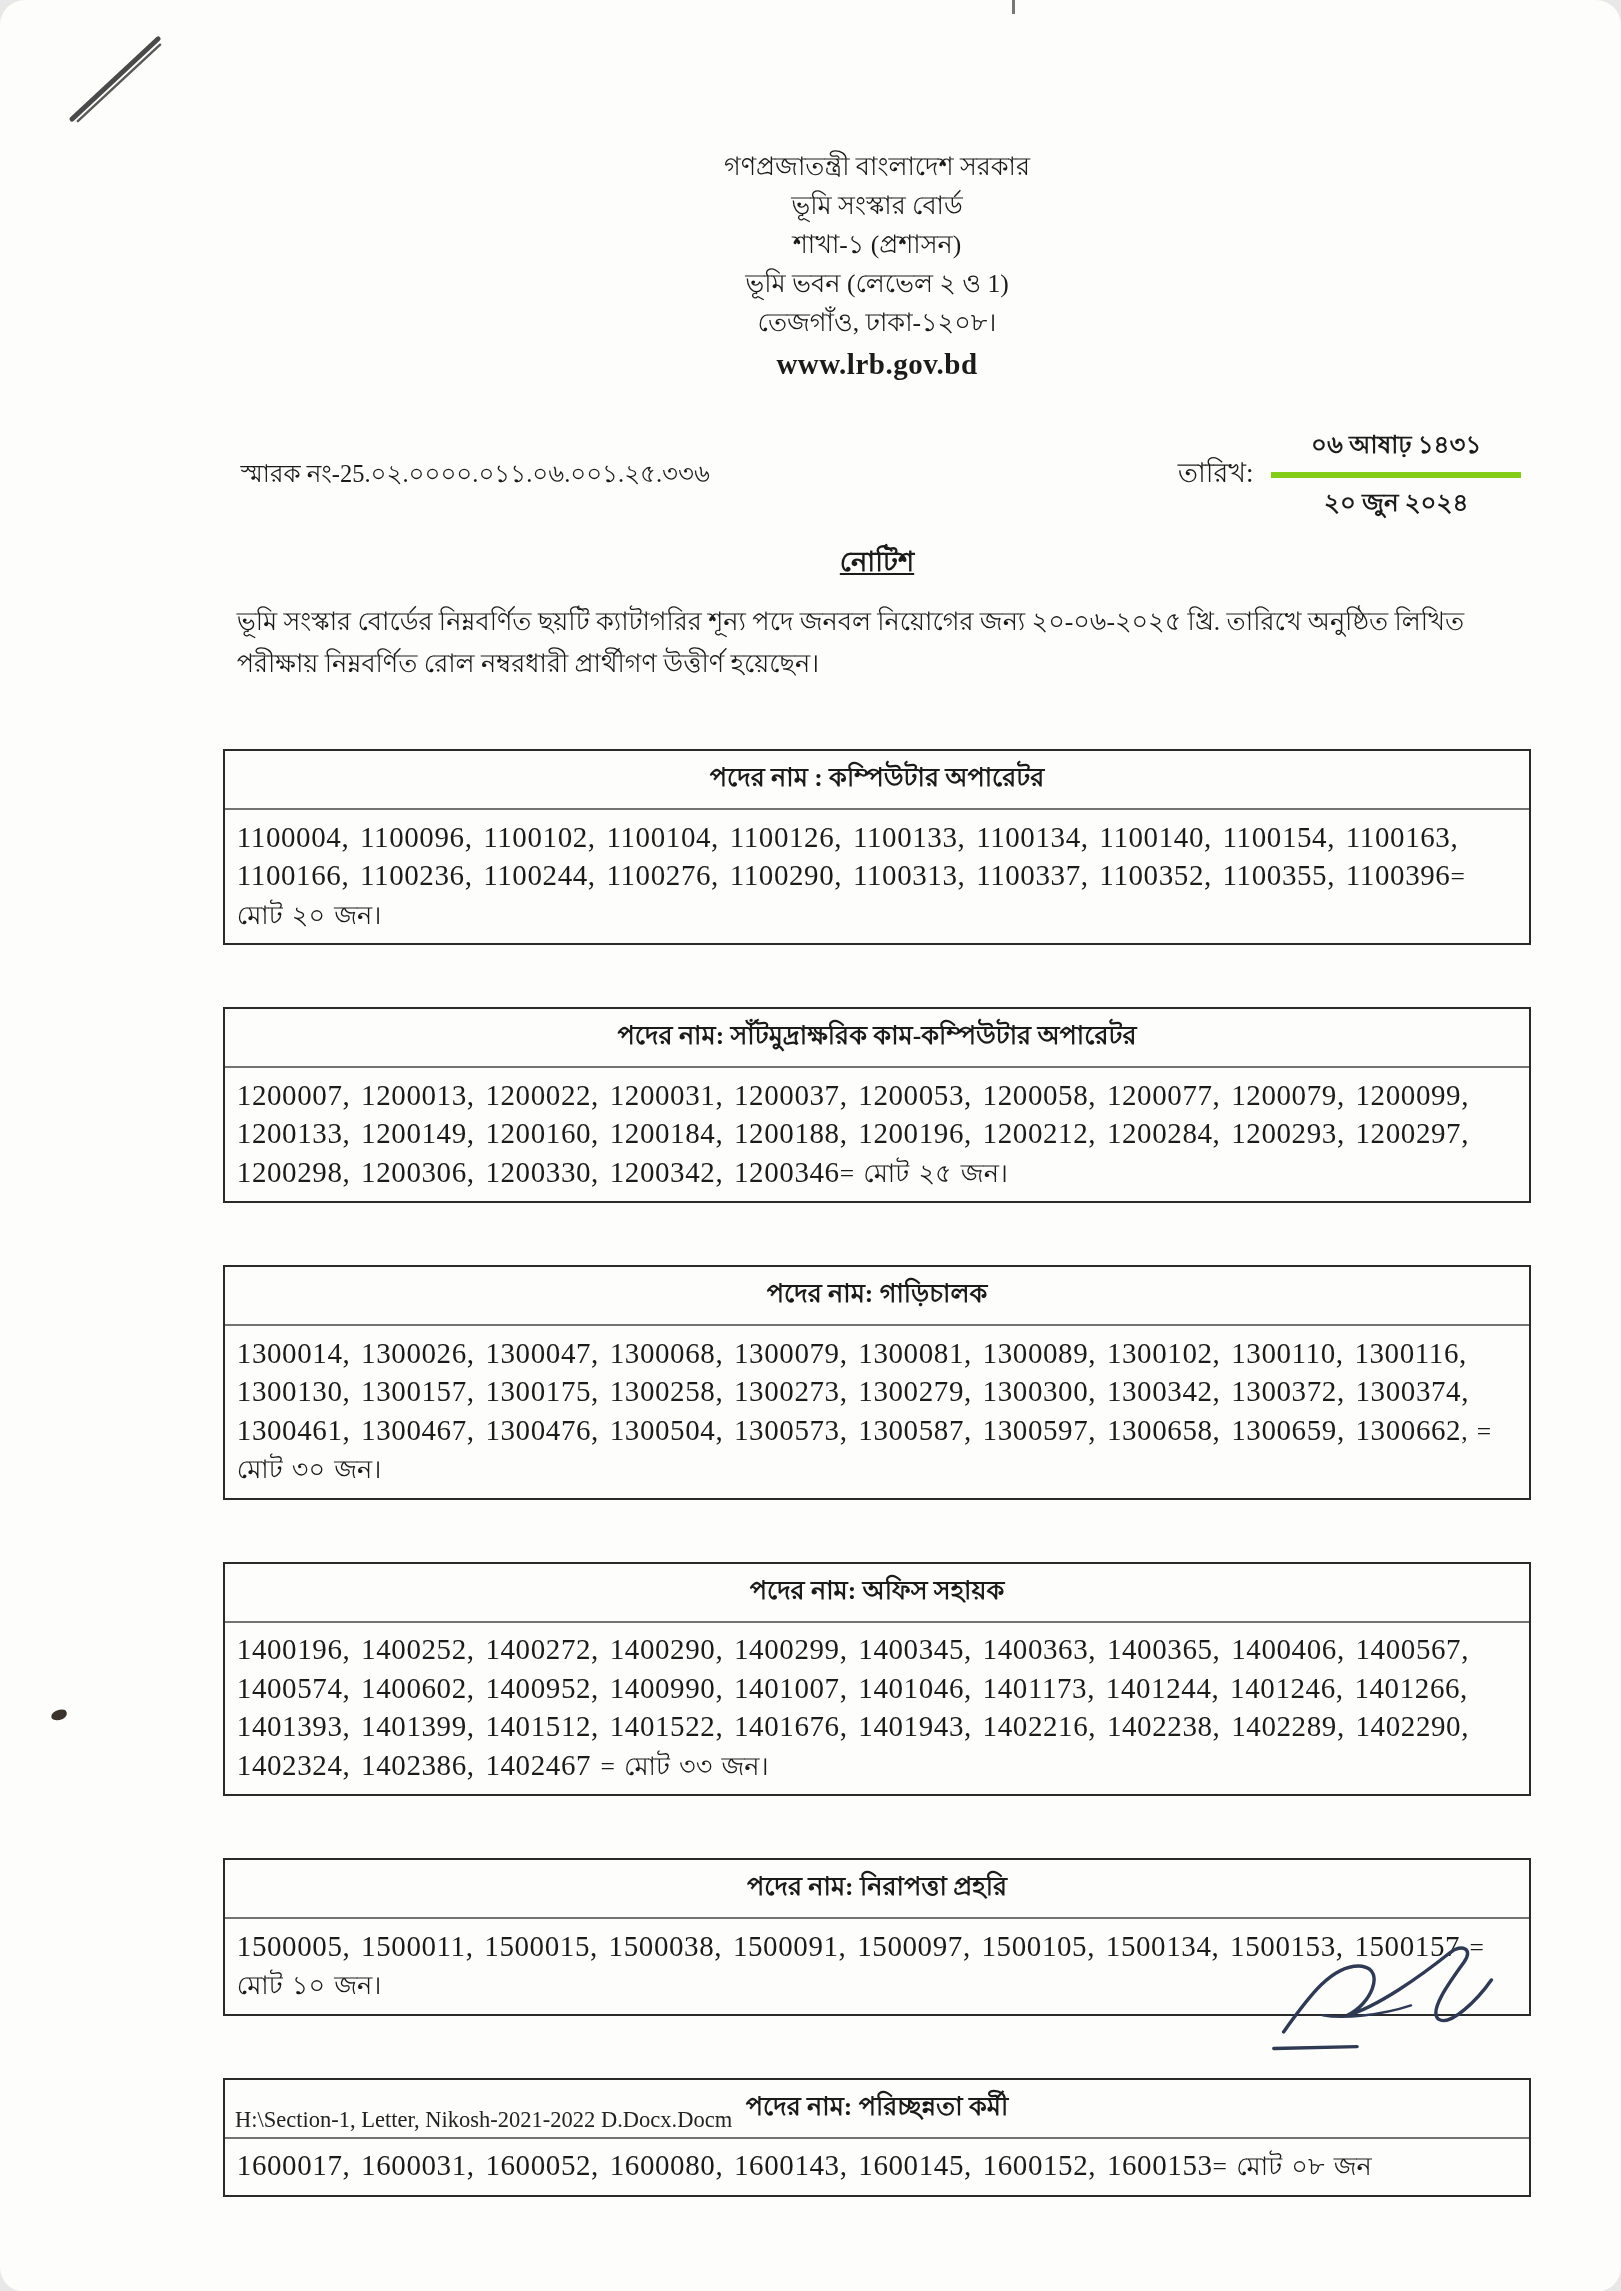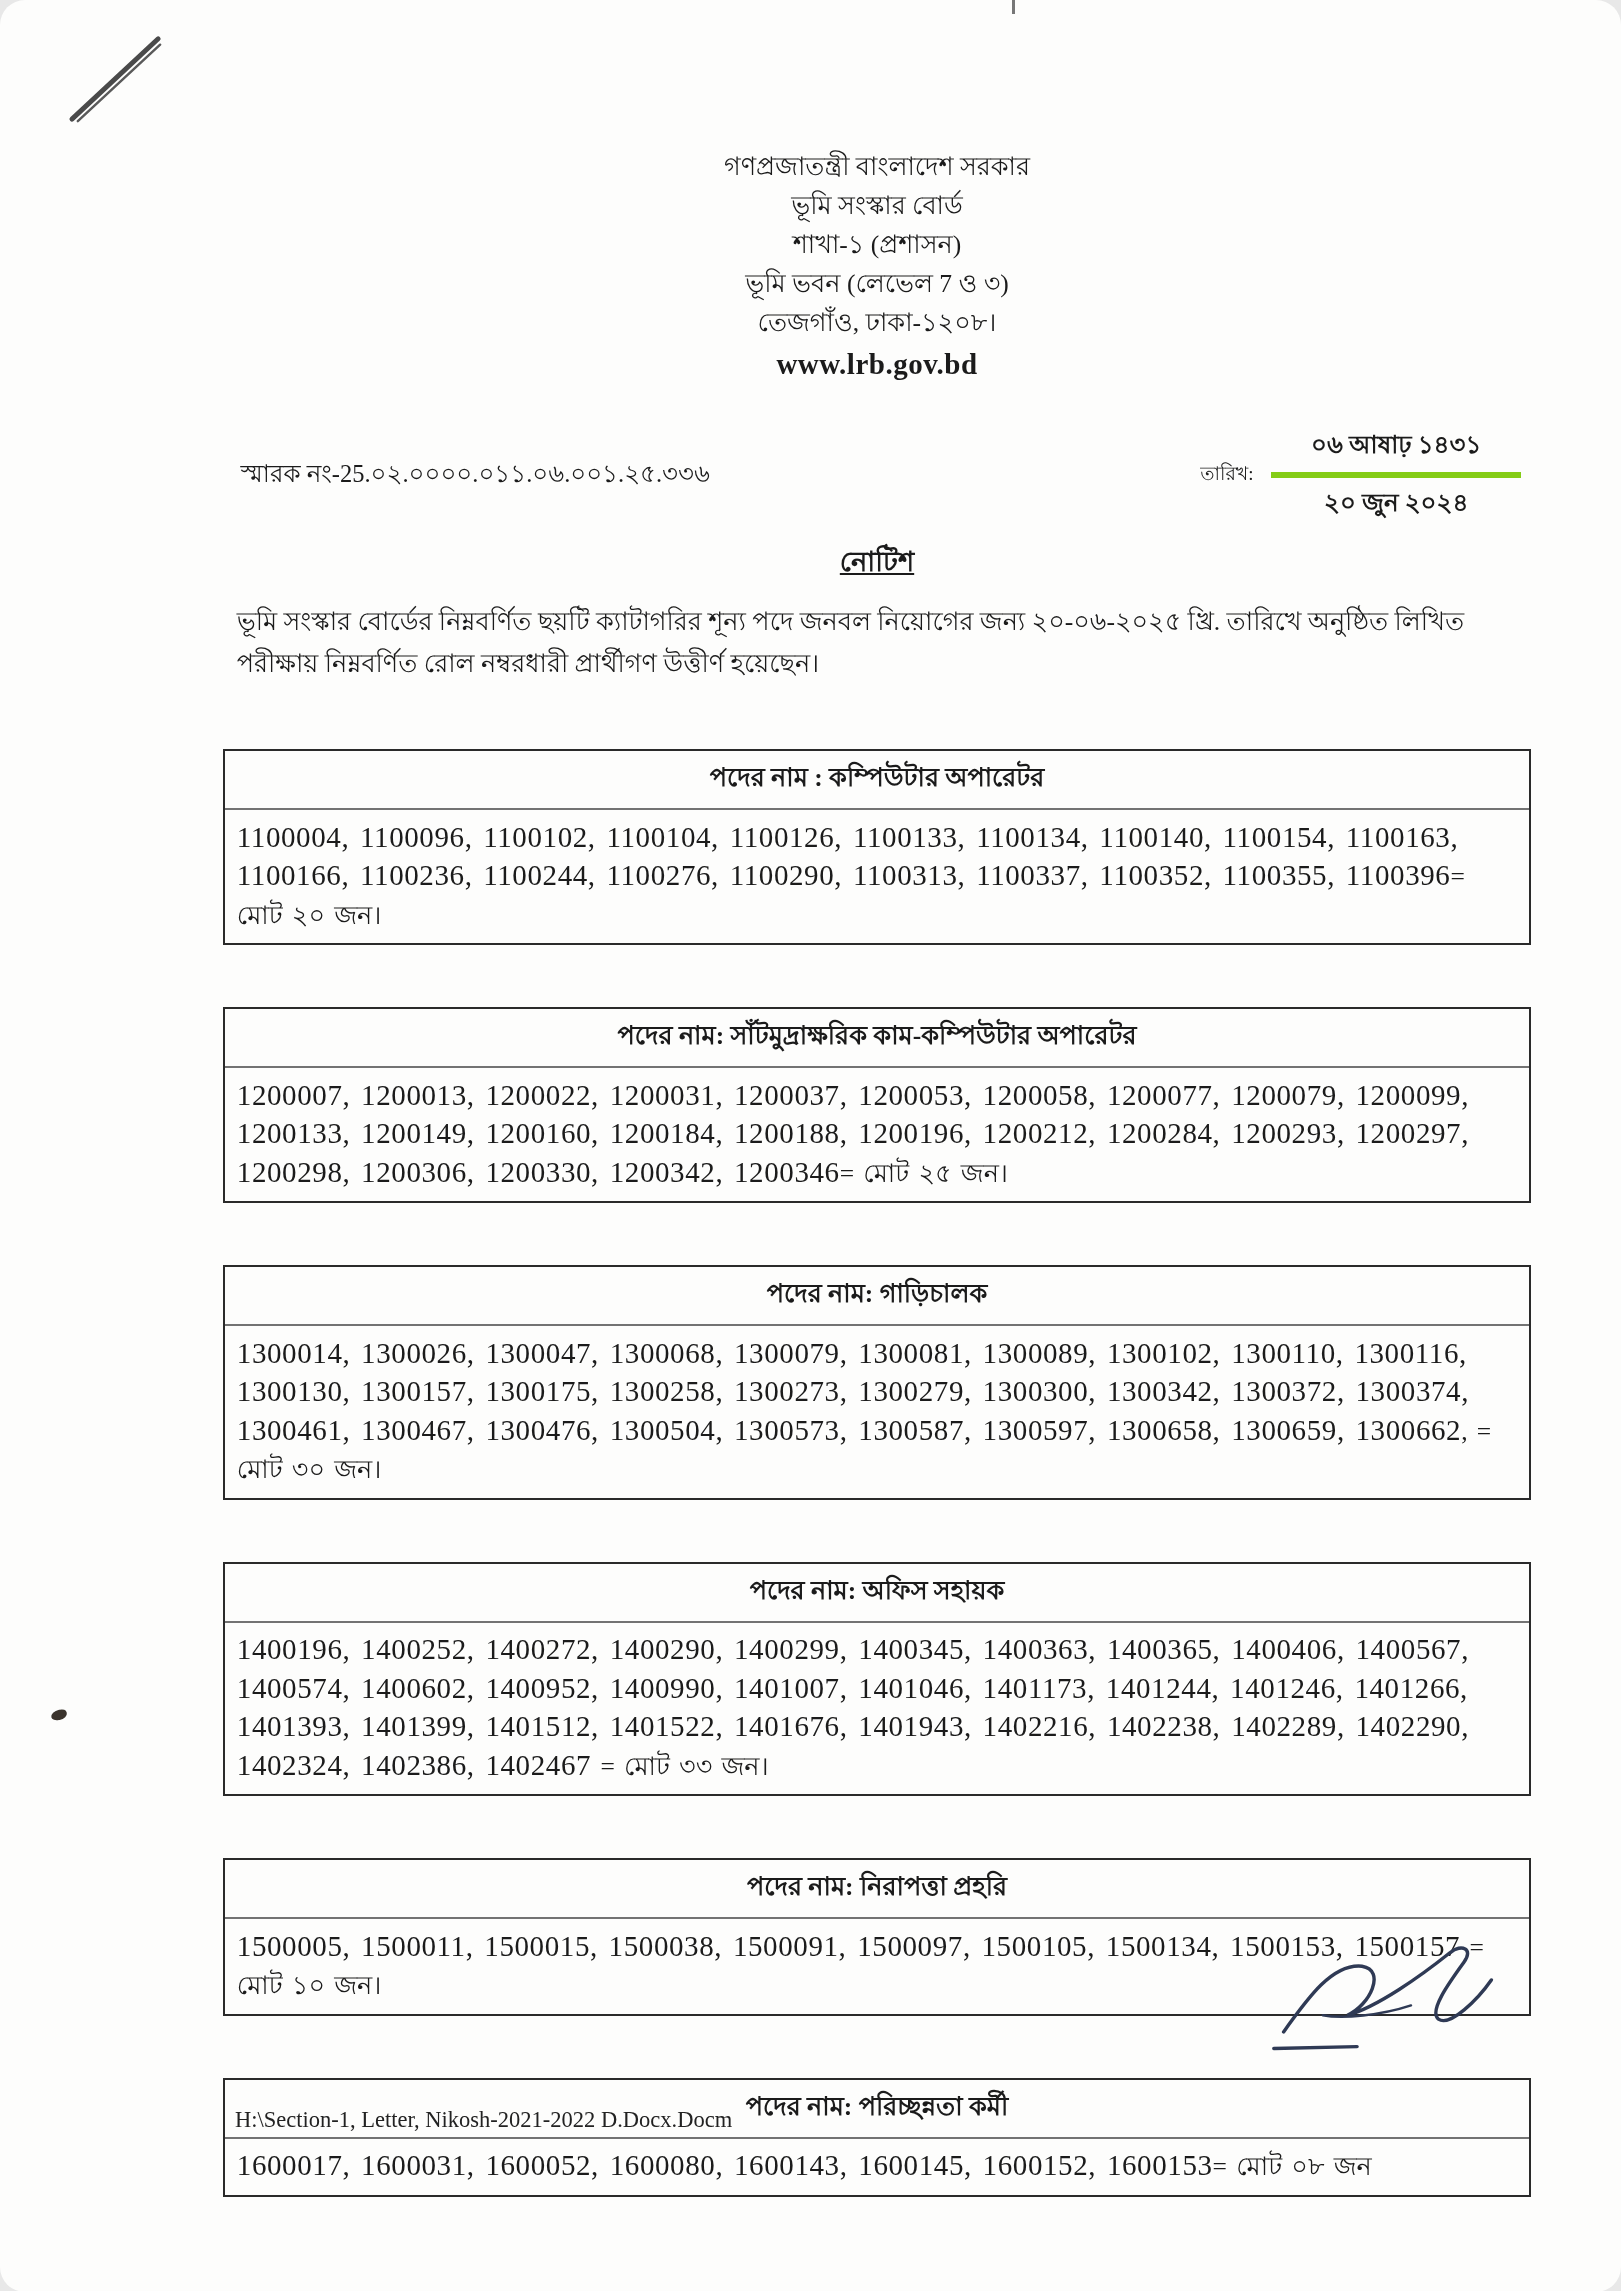--- a/index.html
+++ b/index.html
@@ -29,21 +29,21 @@
   }
   
   .memo-row {
     margin-top: 39px;
     display: flex;
     justify-content: space-between;
     align-items: center;
   }
   .memo-number { font-size: 24.5px; padding-left: 17.6px; }
   .date-wrap { display: flex; align-items: center; gap: 17.6px; padding-right: 9.8px; }
-  .date-label { font-size: 19px; }
+  .date-label { font-size: 27px; }
   .date-stack { width: 250px; text-align: center; font-weight: bold; }
   .date-bn { font-size: 24.5px; padding-bottom: 5.9px; border-bottom: 6px solid #84cc16; }
   .date-en { font-size: 24.5px; padding-top: 5.9px; }
   
   .notice-title {
     margin-top: 17.6px;
     text-align: center;
     font-size: 27.4px;
     font-weight: bold;
     text-decoration: underline;
@@ -115,21 +115,21 @@
   </svg>
   <div class="scan-artifact-top"></div>
   <div class="ink-blot"></div>
 
   <div class="content">
 
     <div class="org-header">
       <div class="hline">গণপ্রজাতন্ত্রী বাংলাদেশ সরকার</div>
       <div class="hline">ভূমি সংস্কার বোর্ড</div>
       <div class="hline">শাখা-১ (প্রশাসন)</div>
-      <div class="hline">ভূমি ভবন (লেভেল 7 ও ৩)</div>
+      <div class="hline">ভূমি ভবন (লেভেল ২ ও 1)</div>
       <div class="hline">তেজগাঁও, ঢাকা-১২০৮।</div>
       <div class="website">www.lrb.gov.bd</div>
     </div>
 
     <div class="memo-row">
       <div class="memo-number">স্মারক নং-25.০২.০০০০.০১১.০৬.০০১.২৫.৩৩৬</div>
       <div class="date-wrap">
         <div class="date-label">তারিখ:</div>
         <div class="date-stack">
           <div class="date-bn">০৬ আষাঢ় ১৪৩১</div>

